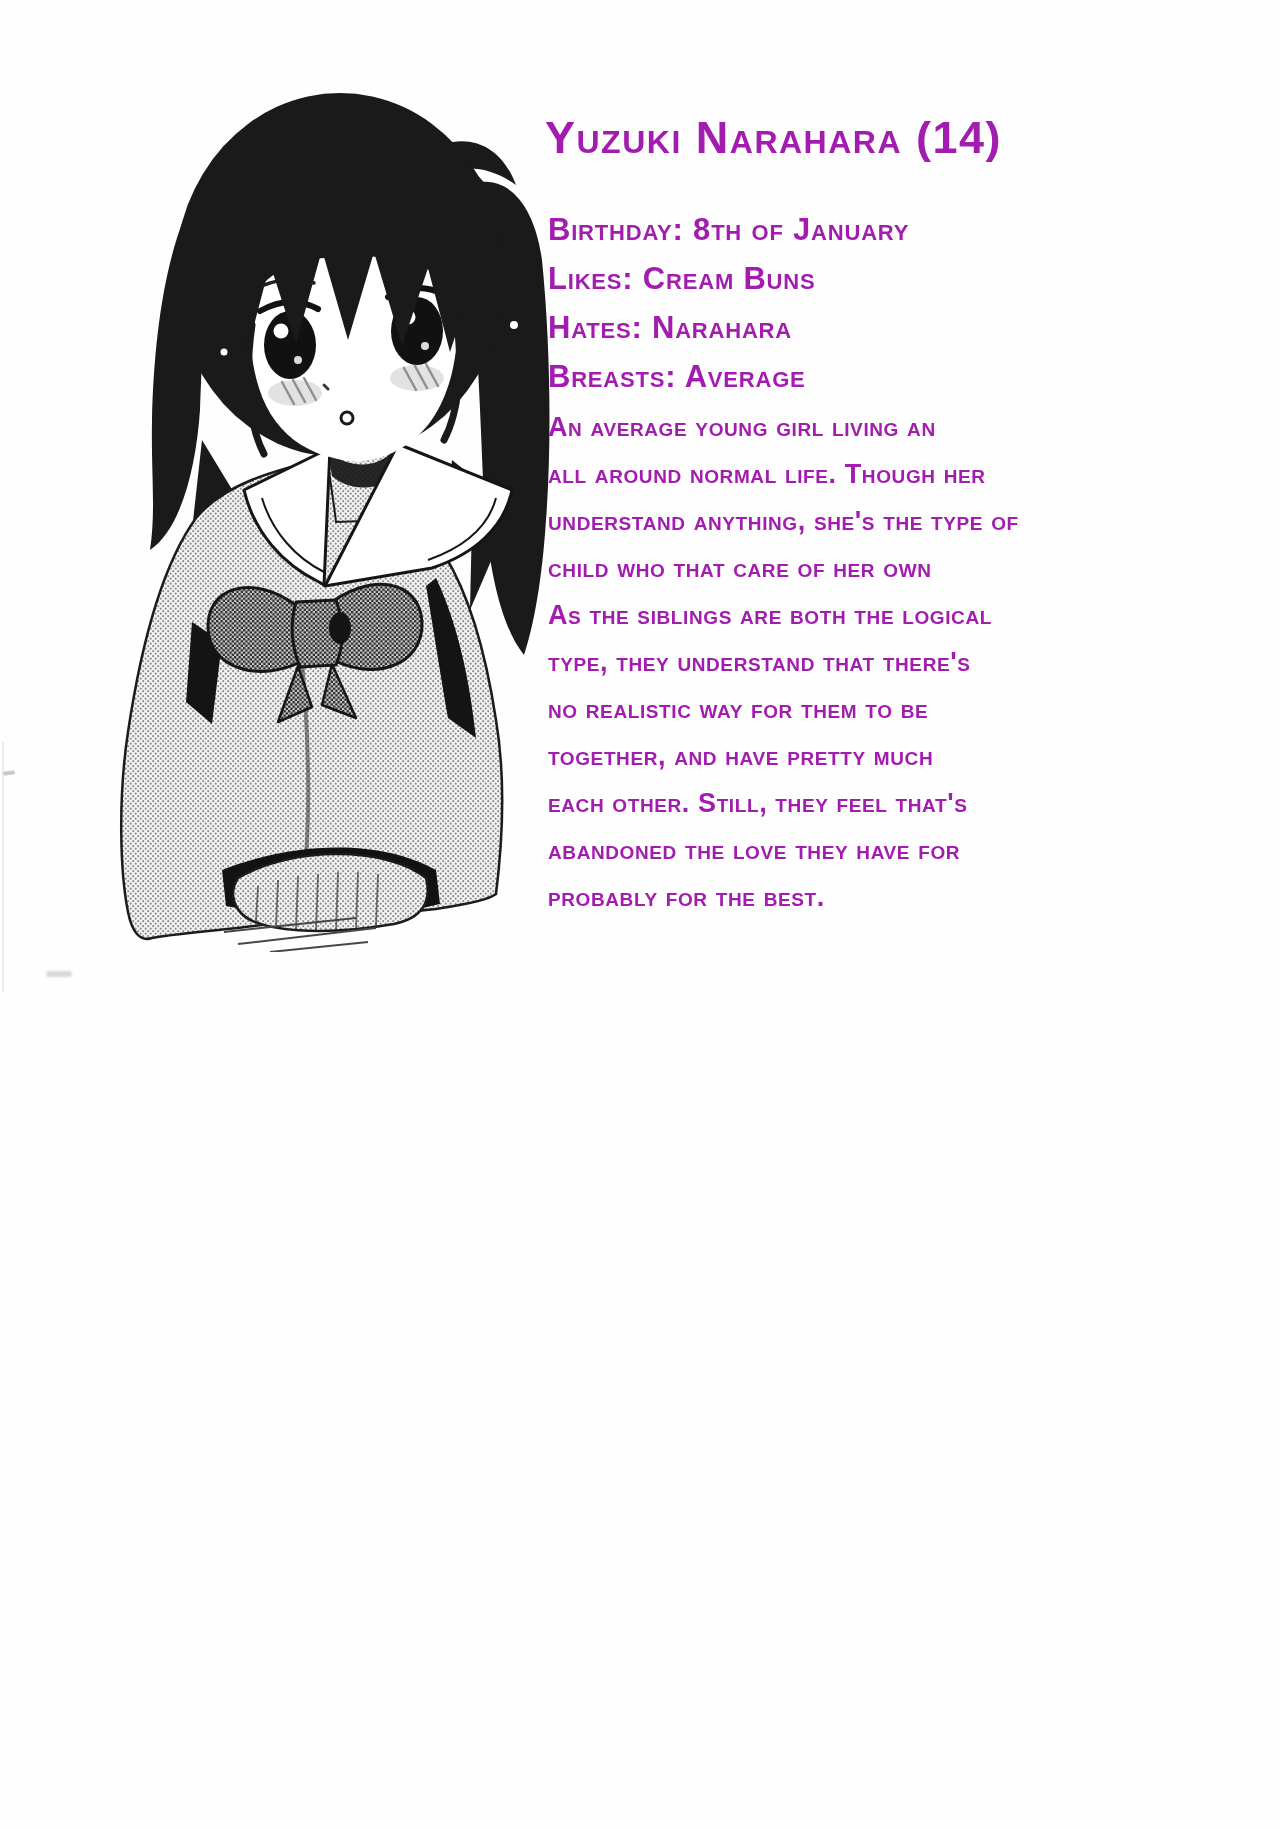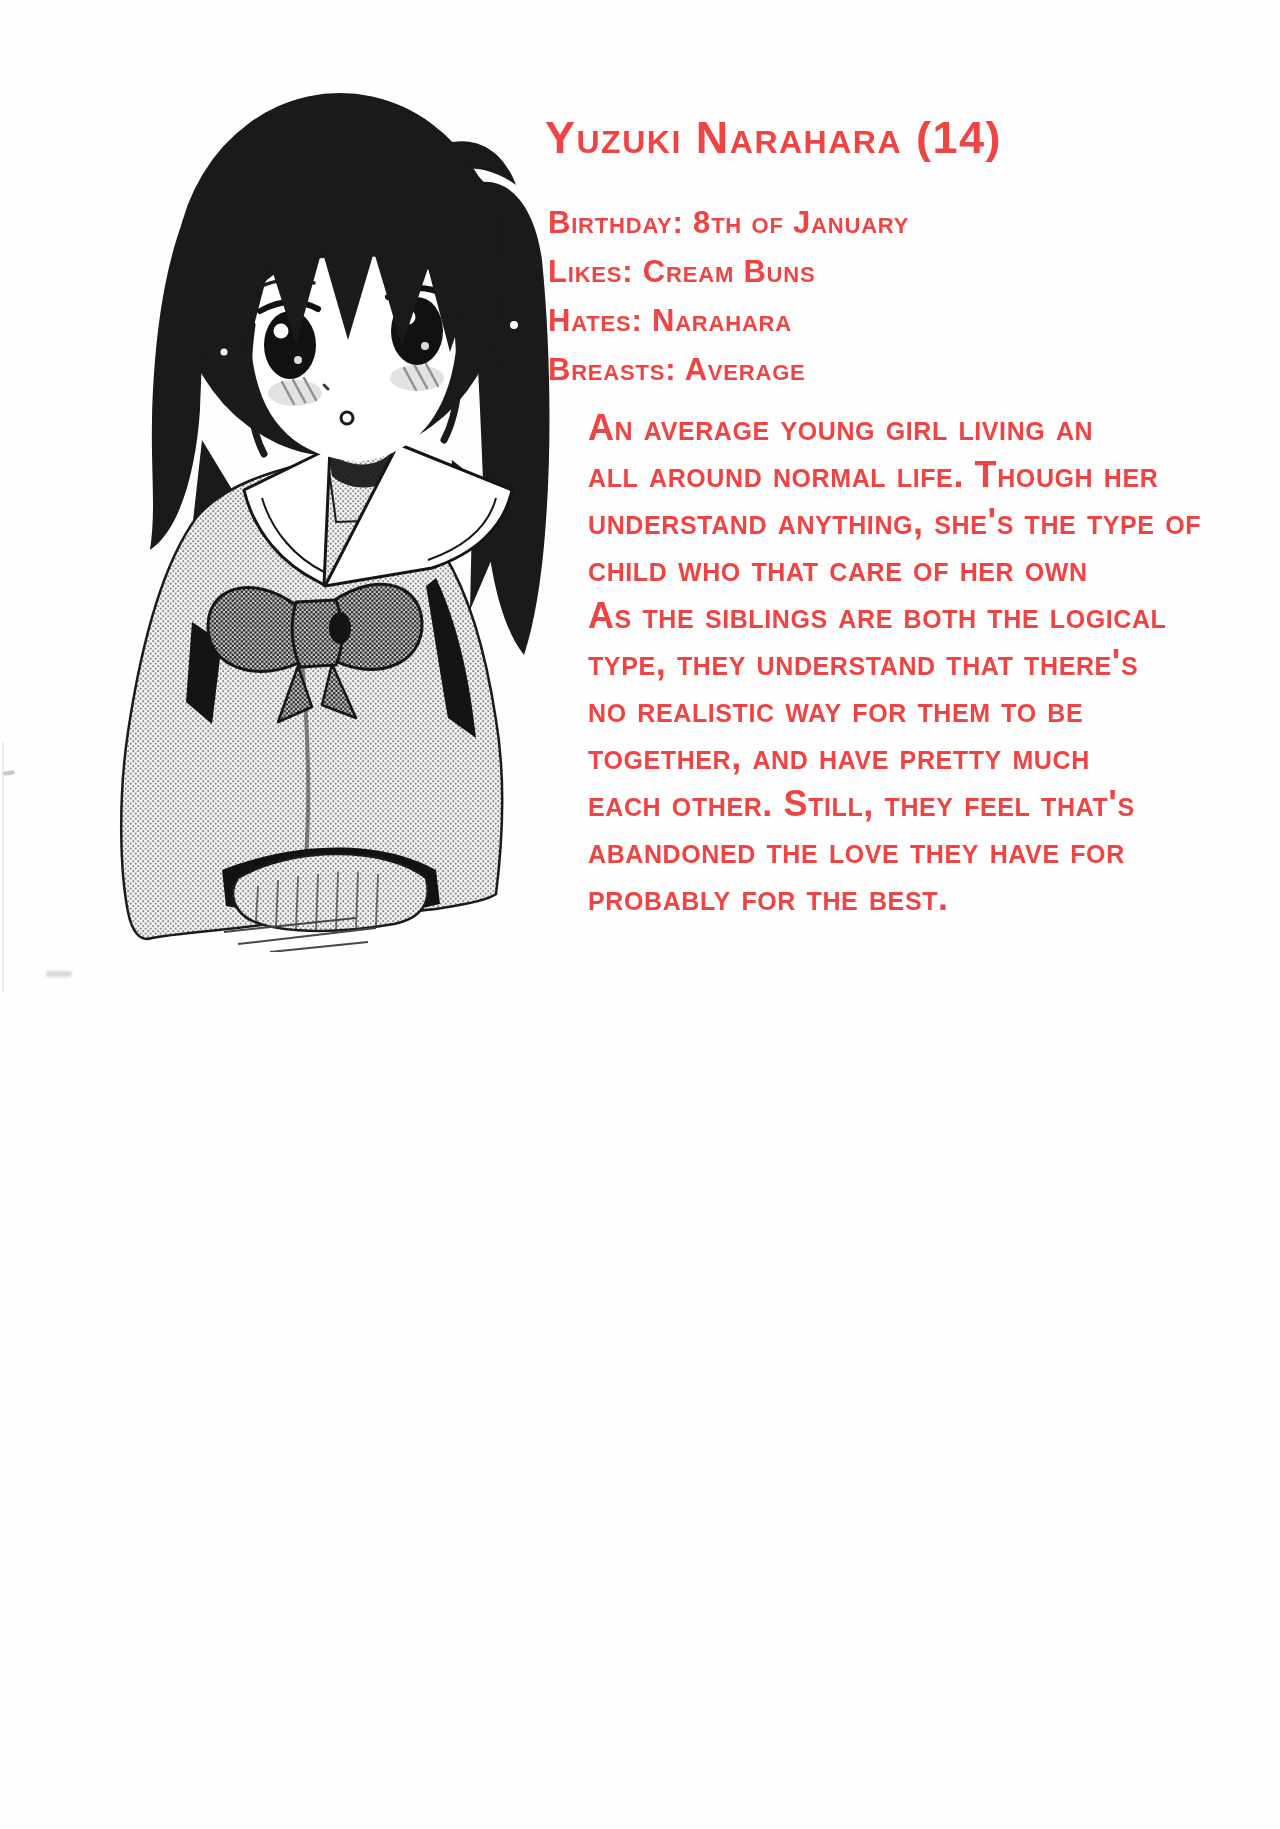--- a/index.html
+++ b/index.html
@@ -20,44 +20,43 @@
     position: absolute;
     left: 72px; top: 80px;
     width: 494px; height: 872px;
   }
   .figure svg { display: block; width: 100%; height: 100%; }
 
   
   .hand {
     font-variant: small-caps;
     font-weight: bold;
-    color: #ef4444;
+    color: #a21caf;
   }
   .title {
     position: absolute;
     left: 545px; top: 112px;
     font-size: 45px;
     letter-spacing: 1.5px;
     white-space: nowrap;
   }
   .stats {
     position: absolute;
-    left: 548px; top: 198px;
+    left: 548px; top: 205px;
     font-size: 31px;
     line-height: 49px;
     letter-spacing: 0.8px;
   }
   .stats .row { white-space: nowrap; }
   .bio {
     position: absolute;
     left: 548px; top: 404px;
-    font-size: 36px;
+    font-size: 27px;
     line-height: 47px;
     letter-spacing: 0.6px;
-    margin-left: 40px;
   }
   .bio .line { white-space: nowrap; }
 
   
   .scan-line-left {
     position: absolute; left: 2px; top: 742px;
     width: 2px; height: 250px;
     background: #ececec;
   }
   .scan-mark-1 {

